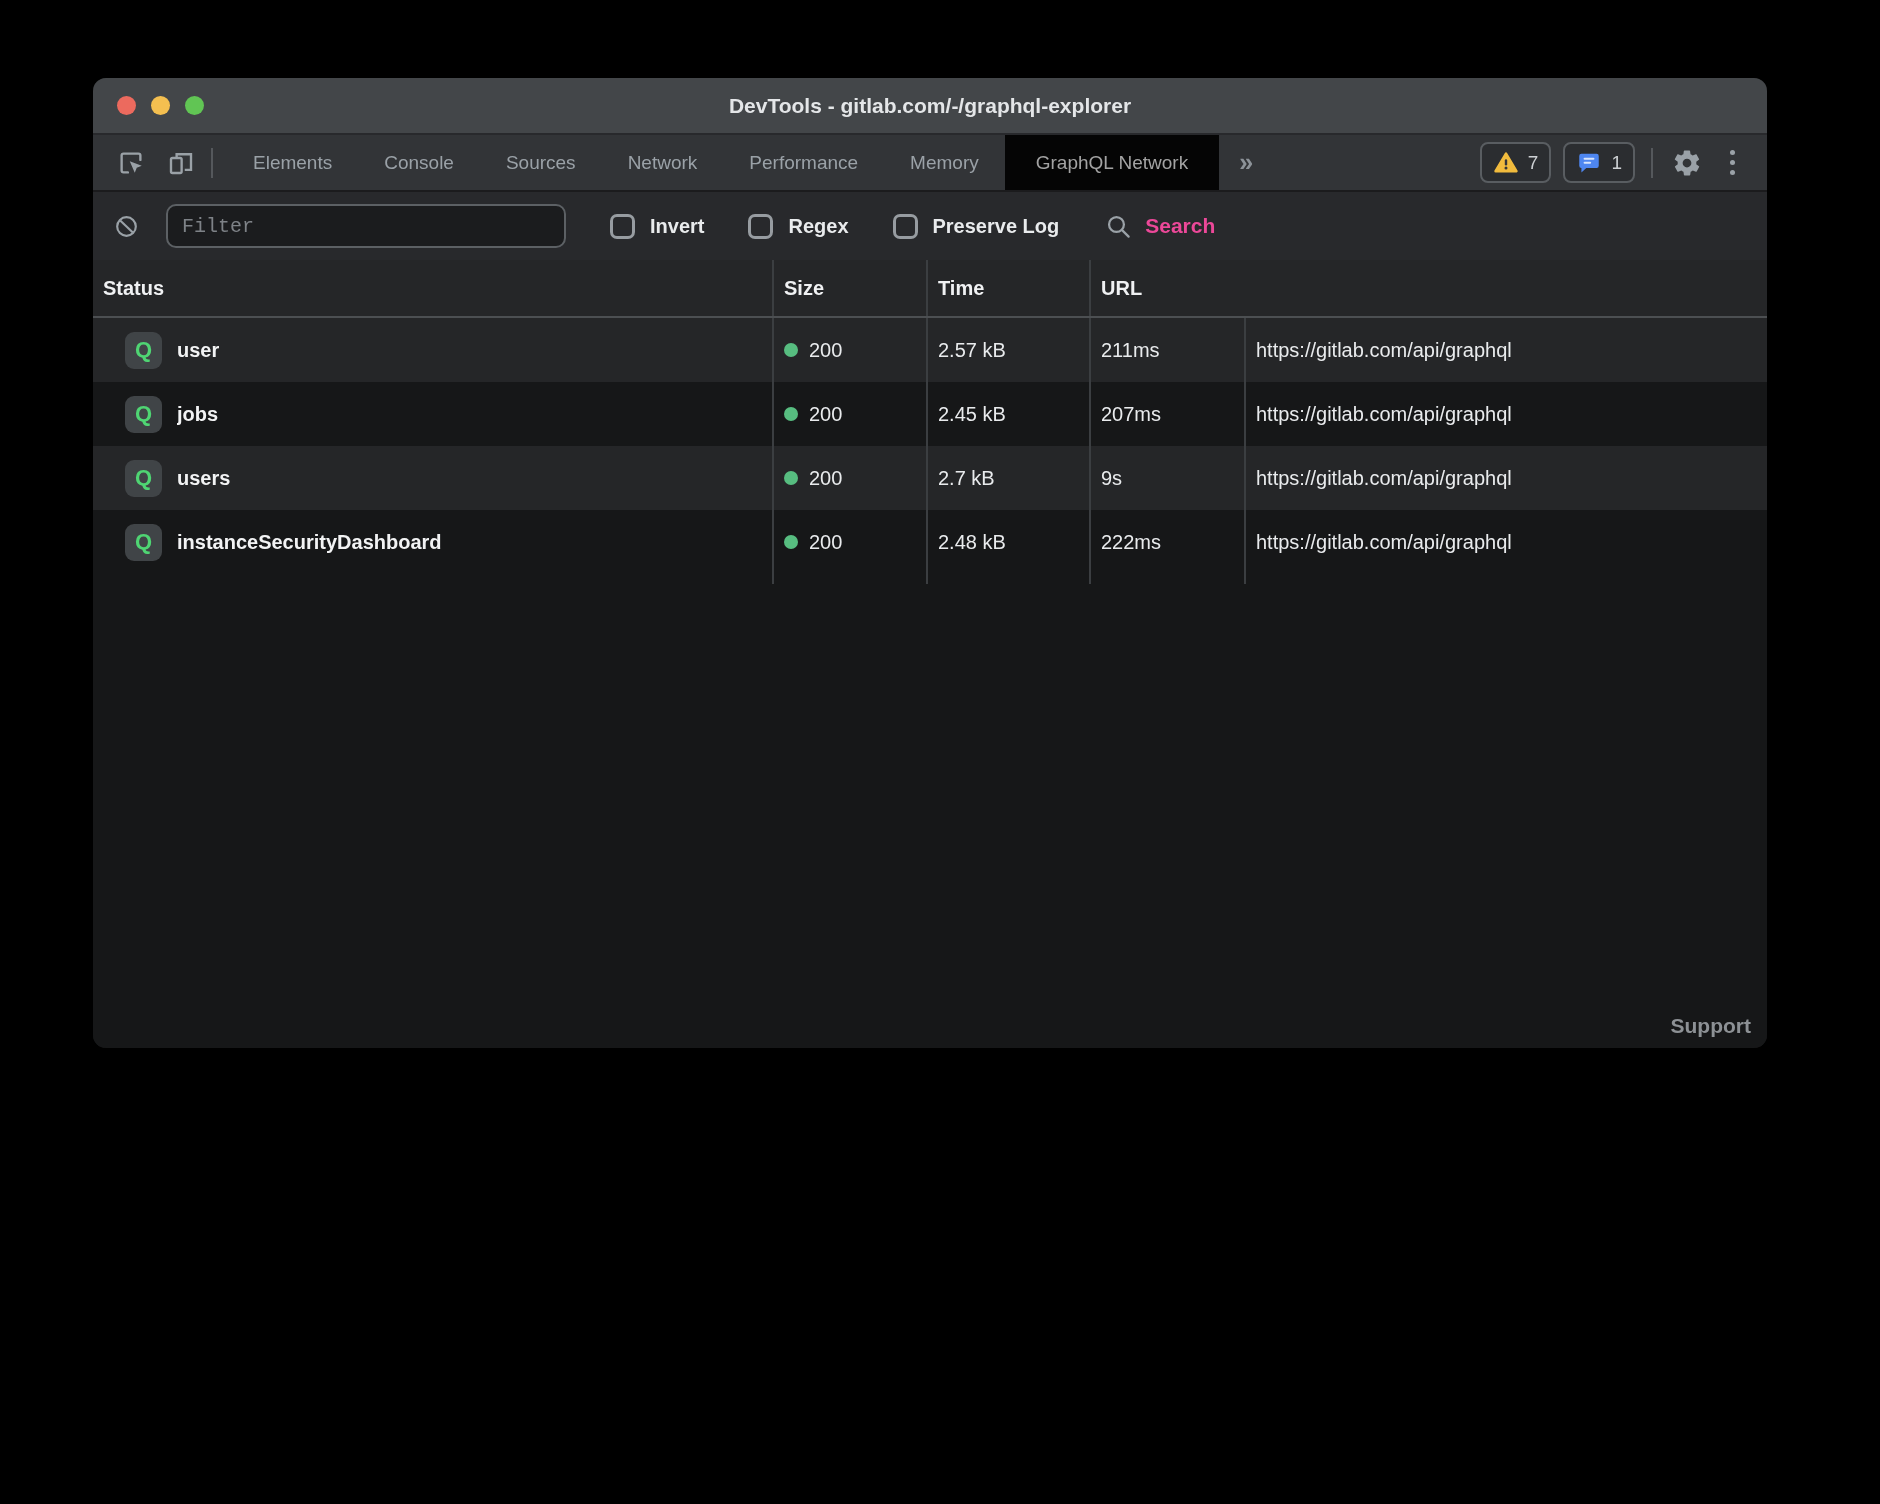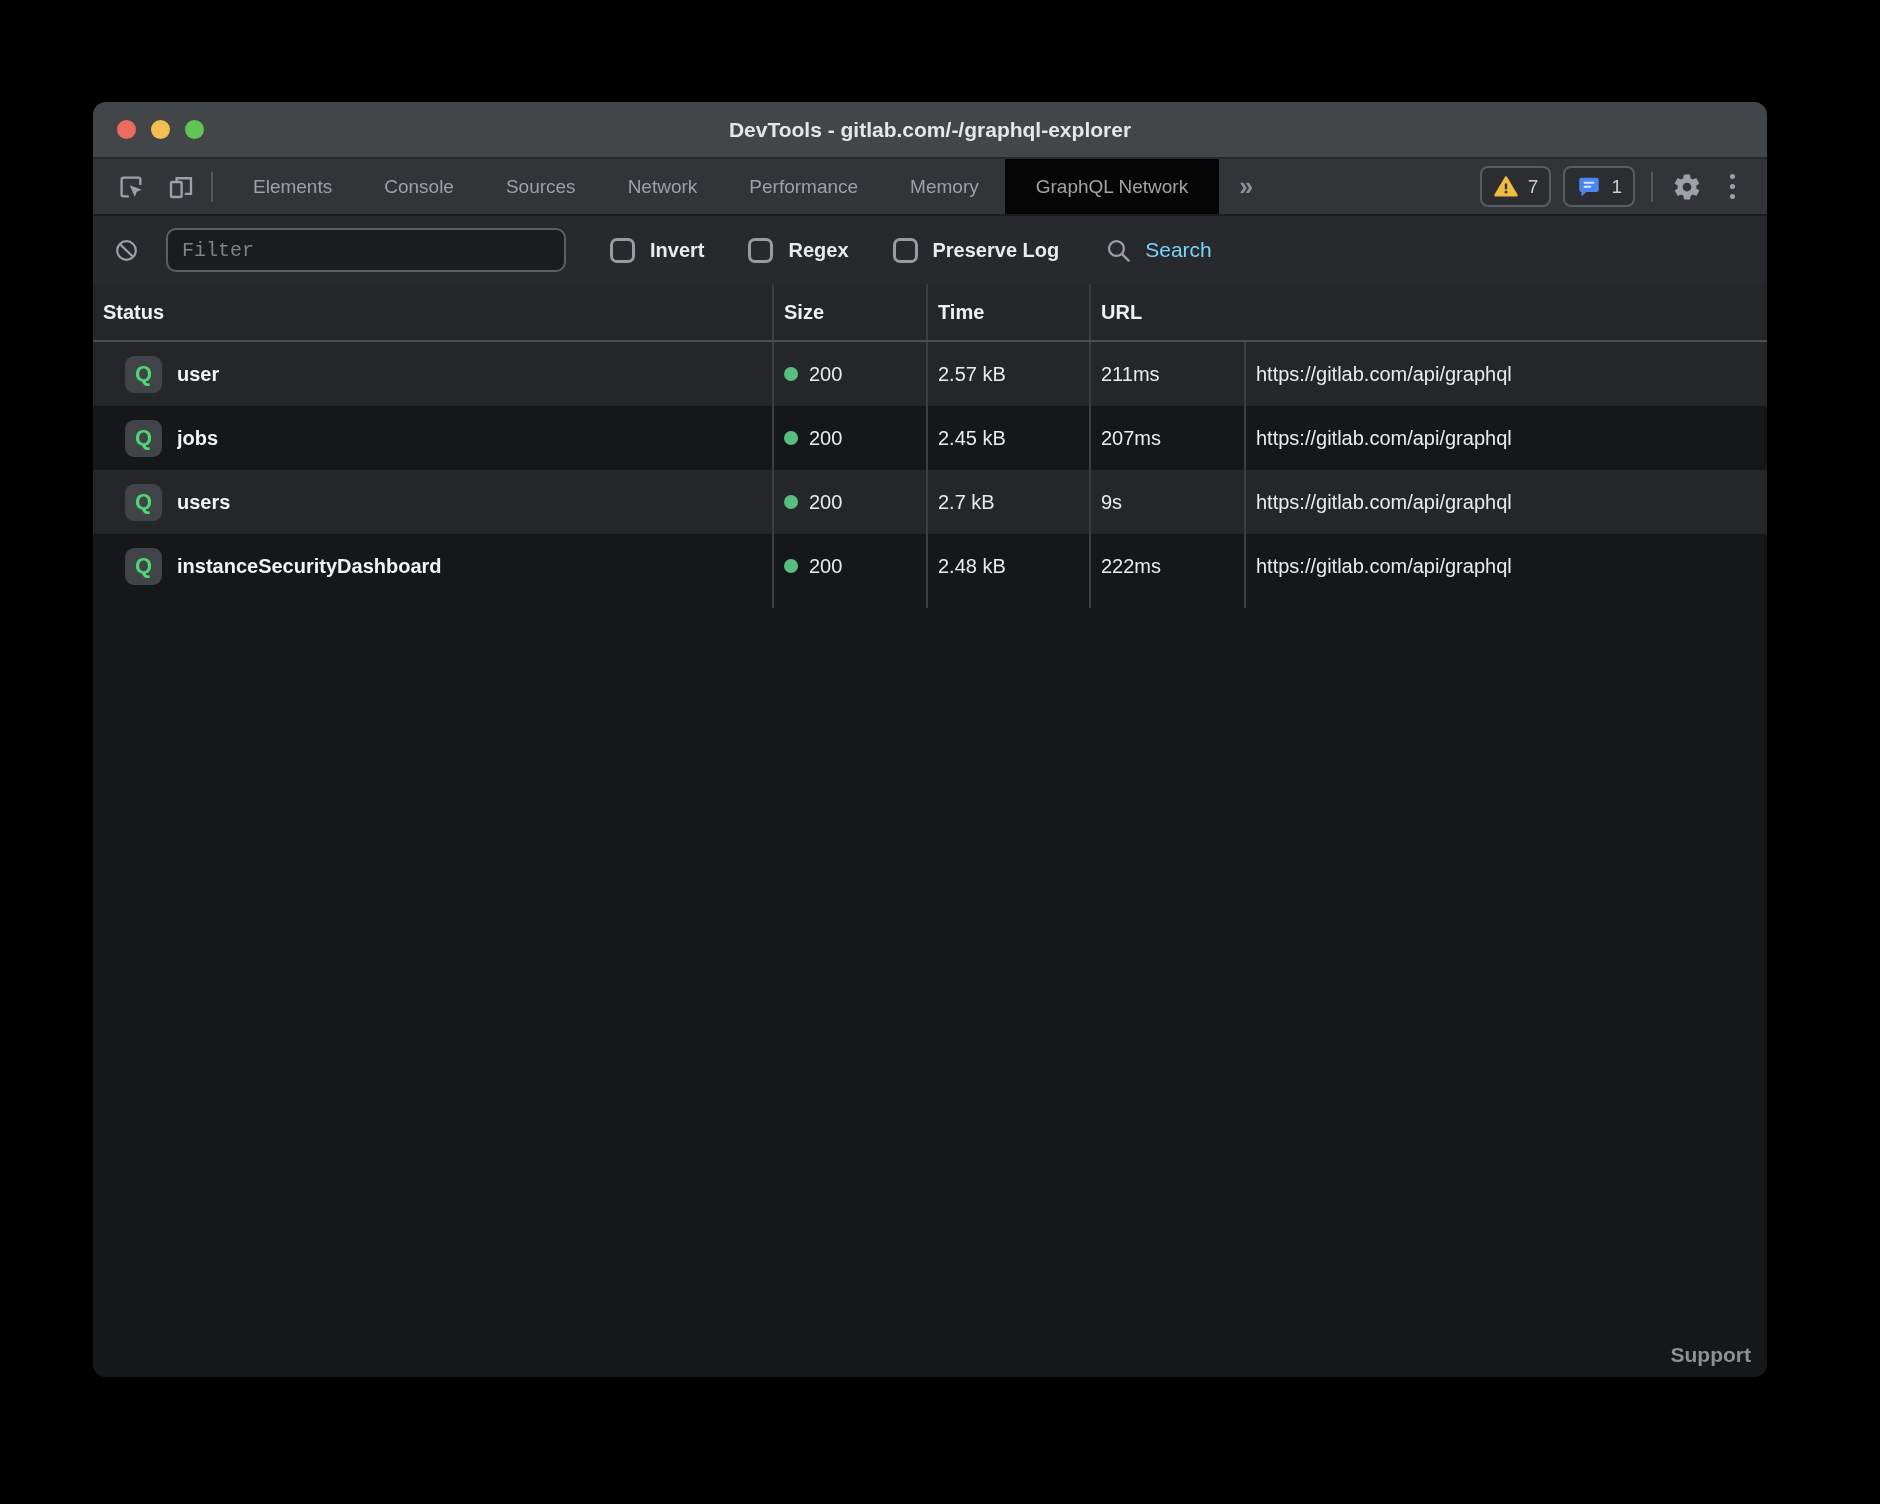--- a/index.html
+++ b/index.html
@@ -3,23 +3,23 @@
 <meta charset="utf-8">
 <style>
   html,body{margin:0;padding:0;}
   body{
     width:1880px;height:1504px;background:#000;
     font-family:"Liberation Sans",sans-serif;
     position:relative;overflow:hidden;
     -webkit-font-smoothing:antialiased;
   }
   .window{
-    position:absolute;left:93px;top:78px;width:1674px;height:1275px;
+    position:absolute;left:93px;top:78px;width:1674px;height:970px;
     border-radius:13px;overflow:hidden;background:#161718;
-    display:flex;flex-direction:column;margin-top:24px;
+    display:flex;flex-direction:column;
   }
   
   .titlebar{
     height:55px;flex:0 0 55px;background:#434649;
     display:flex;align-items:center;position:relative;
     border-bottom:2px solid #28292c;
   }
   .traffic{display:flex;gap:15px;margin-left:24px;}
   .light{width:19px;height:19px;border-radius:50%;}
   .light.red{background:#ec6a5e;}
@@ -69,21 +69,21 @@
     font-family:Liberation Mono, monospace;
   }
   .filter-input::placeholder{color:#7e8287;}
   .cb-group{display:flex;align-items:center;gap:15px;margin-left:44px;}
   .checkbox{
     width:25px;height:25px;box-sizing:border-box;
     border:3px solid #979ca1;border-radius:7px;background:transparent;
   }
   .cb-label{color:#e9ebed;font-size:20px;font-weight:600;white-space:nowrap;}
   .search-group{display:flex;align-items:center;gap:13px;margin-left:46px;}
-  .search-label{color:#7dd3fc;font-size:21px;font-weight:400;}
+  .search-label{color:#ec4899;font-size:21px;font-weight:700;}
   
   .grid{display:grid;grid-template-columns:679px 154px 163px 155px 1fr;}
   .cell{display:flex;align-items:center;min-width:0;padding-left:10px;}
   .cell+.cell{border-left:2px solid #3b3e41;}
   .thead{height:56px;flex:0 0 56px;background:#252628;border-bottom:2px solid #4c4f52;}
   .th{color:#f0f1f3;font-size:20px;font-weight:700;}
   .th.c1{padding-left:30px;}
   .row{height:64px;flex:0 0 64px;cursor:default;}
   .row.odd{background:#252628;}
   .row.even{background:#161718;}

